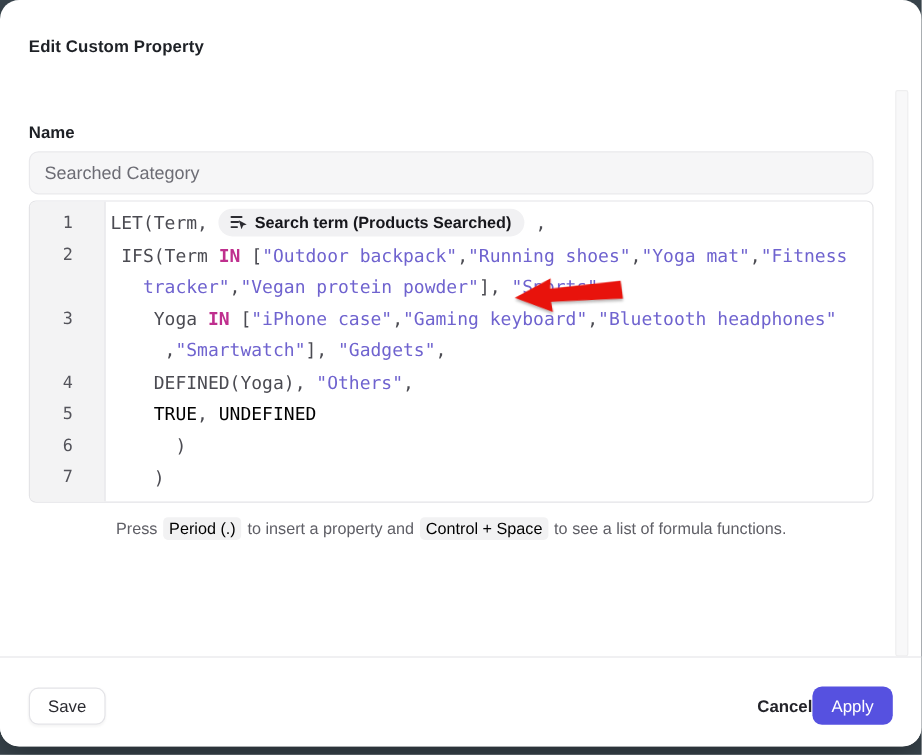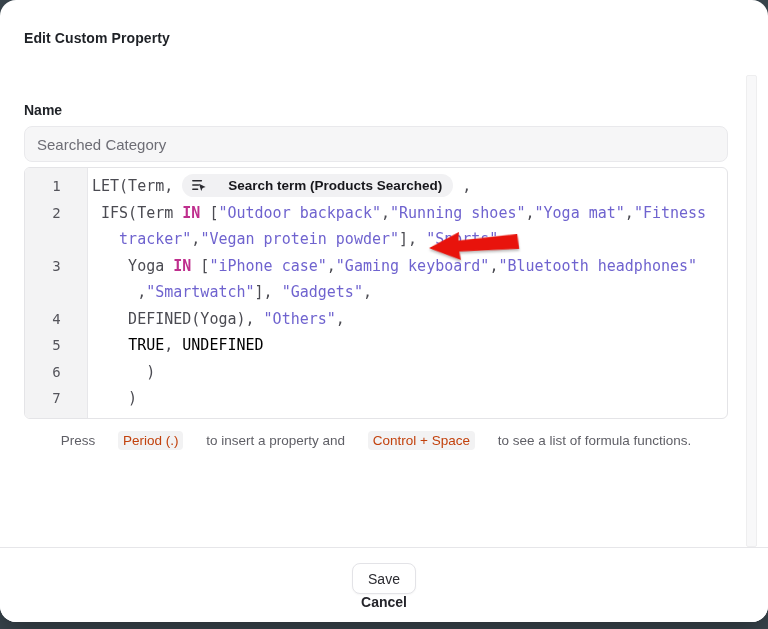--- a/index.html
+++ b/index.html
@@ -57,45 +57,45 @@
   }
   .cl {
     padding-left: 4px; white-space: pre;
     font-family: "DejaVu Sans Mono", monospace; font-size: 15px; color: #4b4b52;
   }
   .seg-p { color: #4b4b52; }
   .seg-k { color: #bf2f8e; font-weight: bold; }
   .seg-s { color: #6f63cf; }
   .seg-b { color: #000000; text-align: right; }
   .chip {
-    display: inline-flex; align-items: center; gap: 22px; vertical-align: middle;
+    display: inline-flex; align-items: center; gap: 6px; vertical-align: middle;
     background: #f1f1f3; border-radius: 999px; padding: 3px 11px 3px 9px;
     font-family: "Liberation Sans", sans-serif; font-size: 13.5px; font-weight: 700;
     color: #17171c; line-height: 17px; cursor: pointer; position: relative; top: -1px;
   }
 
   .hint { margin-top: 14px; text-align: center; font-size: 13.5px; color: #5f5f66; }
   .hint kbd {
     font-family: "Liberation Sans", sans-serif; font-size: 13.5px;
     background: #f2f2f3; border-radius: 4px; padding: 2px 5px;
-    color: #c2410c; margin: 0 19px;
+    color: #000000; margin: 0 1px;
   }
 
   .red-arrow { position: absolute; left: 427px; top: 228px; transform: rotate(-4deg); filter: drop-shadow(0 2px 1px rgba(0,0,0,0.25)); }
 
   .scrollbar-track {
     position: absolute; top: 75px; right: 11px; width: 11px; height: 472px;
     background: #f8f8f9; border: 1px solid #eeeeef; border-radius: 2px;
   }
 
   .footer {
     position: absolute; left: 0; right: 0; bottom: 0; height: 75px;
     border-top: 1px solid #e6e6e9;
-    display: flex; align-items: center; justify-content: flex-end;
-    padding: 6px 24px 12px 24px; background: #fff; flex-direction: column;
+    display: flex; align-items: center; justify-content: space-between;
+    padding: 6px 24px 0 24px; background: #fff;
   }
   .save-btn {
     background: #fff; border: 1px solid #e3e3e7; border-radius: 8px;
     padding: 0 15px; height: 31px; font-size: 14px; color: #2b2b31;
     font-family: "Liberation Sans", sans-serif; box-shadow: 0 1px 2px rgba(0,0,0,0.04); cursor: pointer;
   }
   .footer-right { display: flex; align-items: center; }
   .cancel-btn {
     background: none; border: none; font-size: 14px; font-weight: 600; color: #24242a;
     font-family: "Liberation Sans", sans-serif; cursor: pointer;
@@ -183,16 +183,17 @@
       <polygon points="2,17 33,3 32,11.5 91,9 92,24 32,22.5 33,31" fill="#e8130c"></polygon>
     </svg>
   </div>
 
   <div class="scrollbar-track"></div>
 
   <div class="footer">
     <button class="save-btn">Save</button>
     <div class="footer-right">
       <button class="cancel-btn">Cancel</button>
+      <button class="apply-btn">Apply</button>
     </div>
   </div>
 
 </div>
 
 </body></html>

